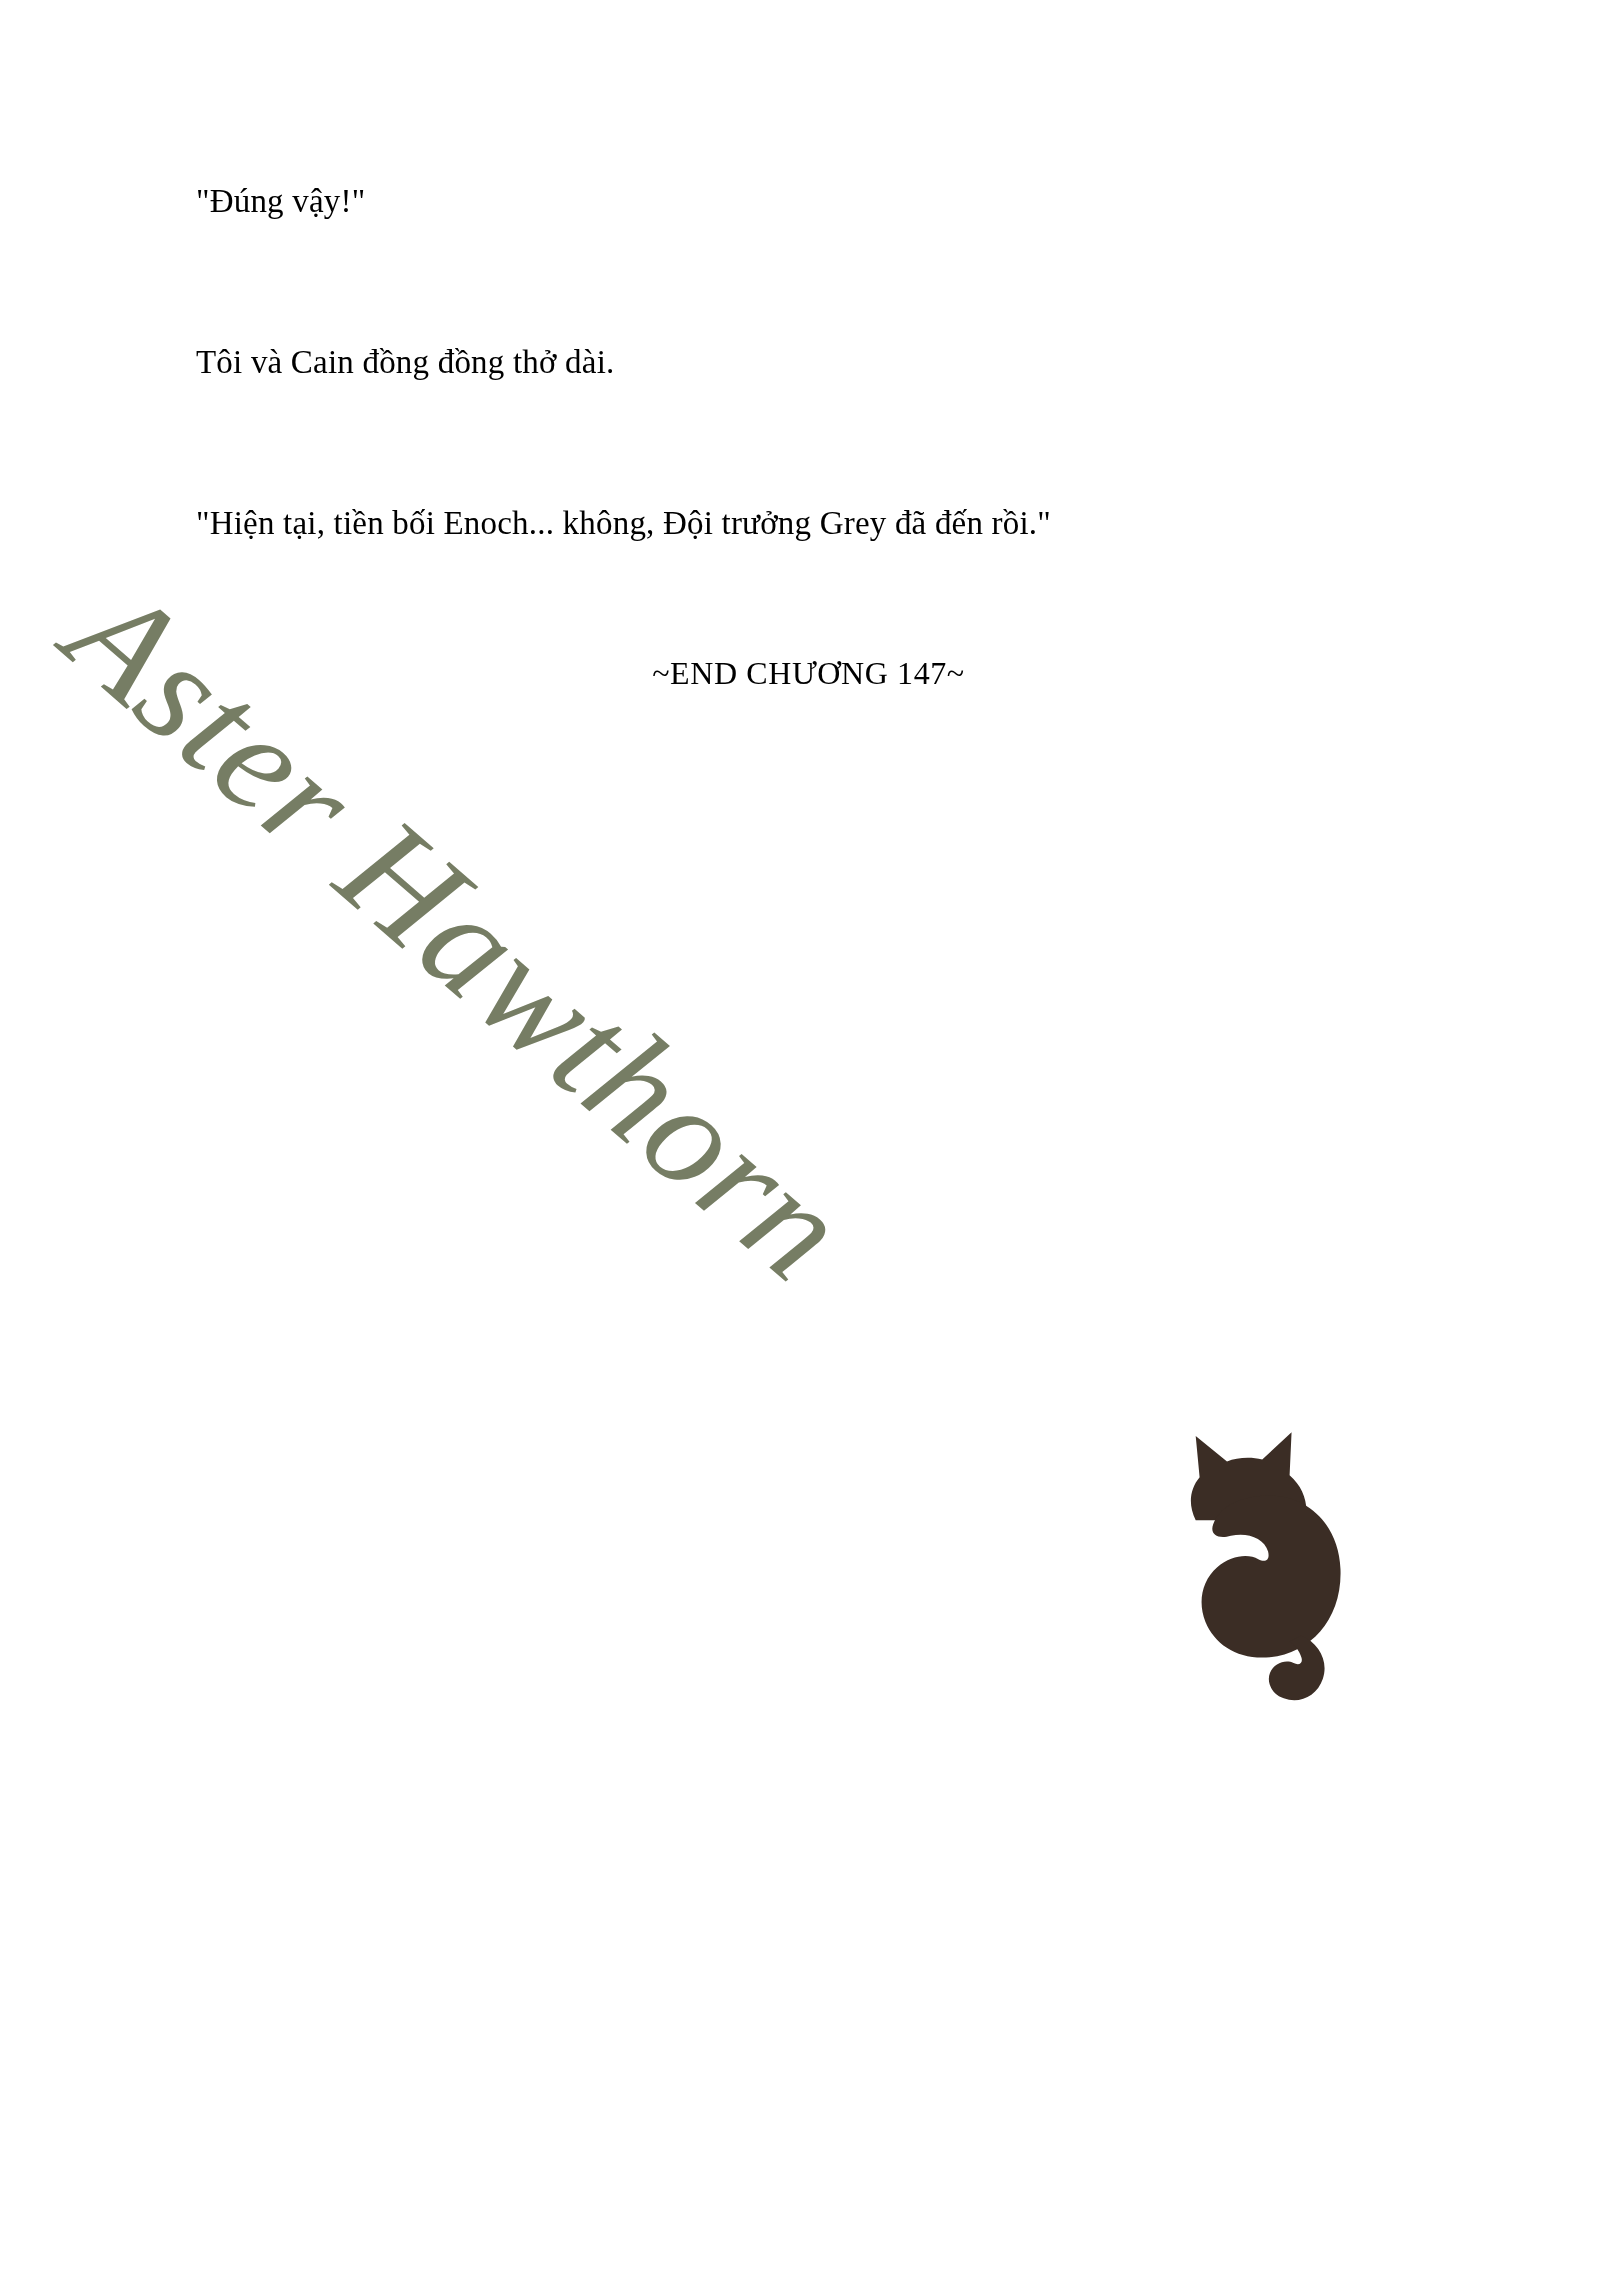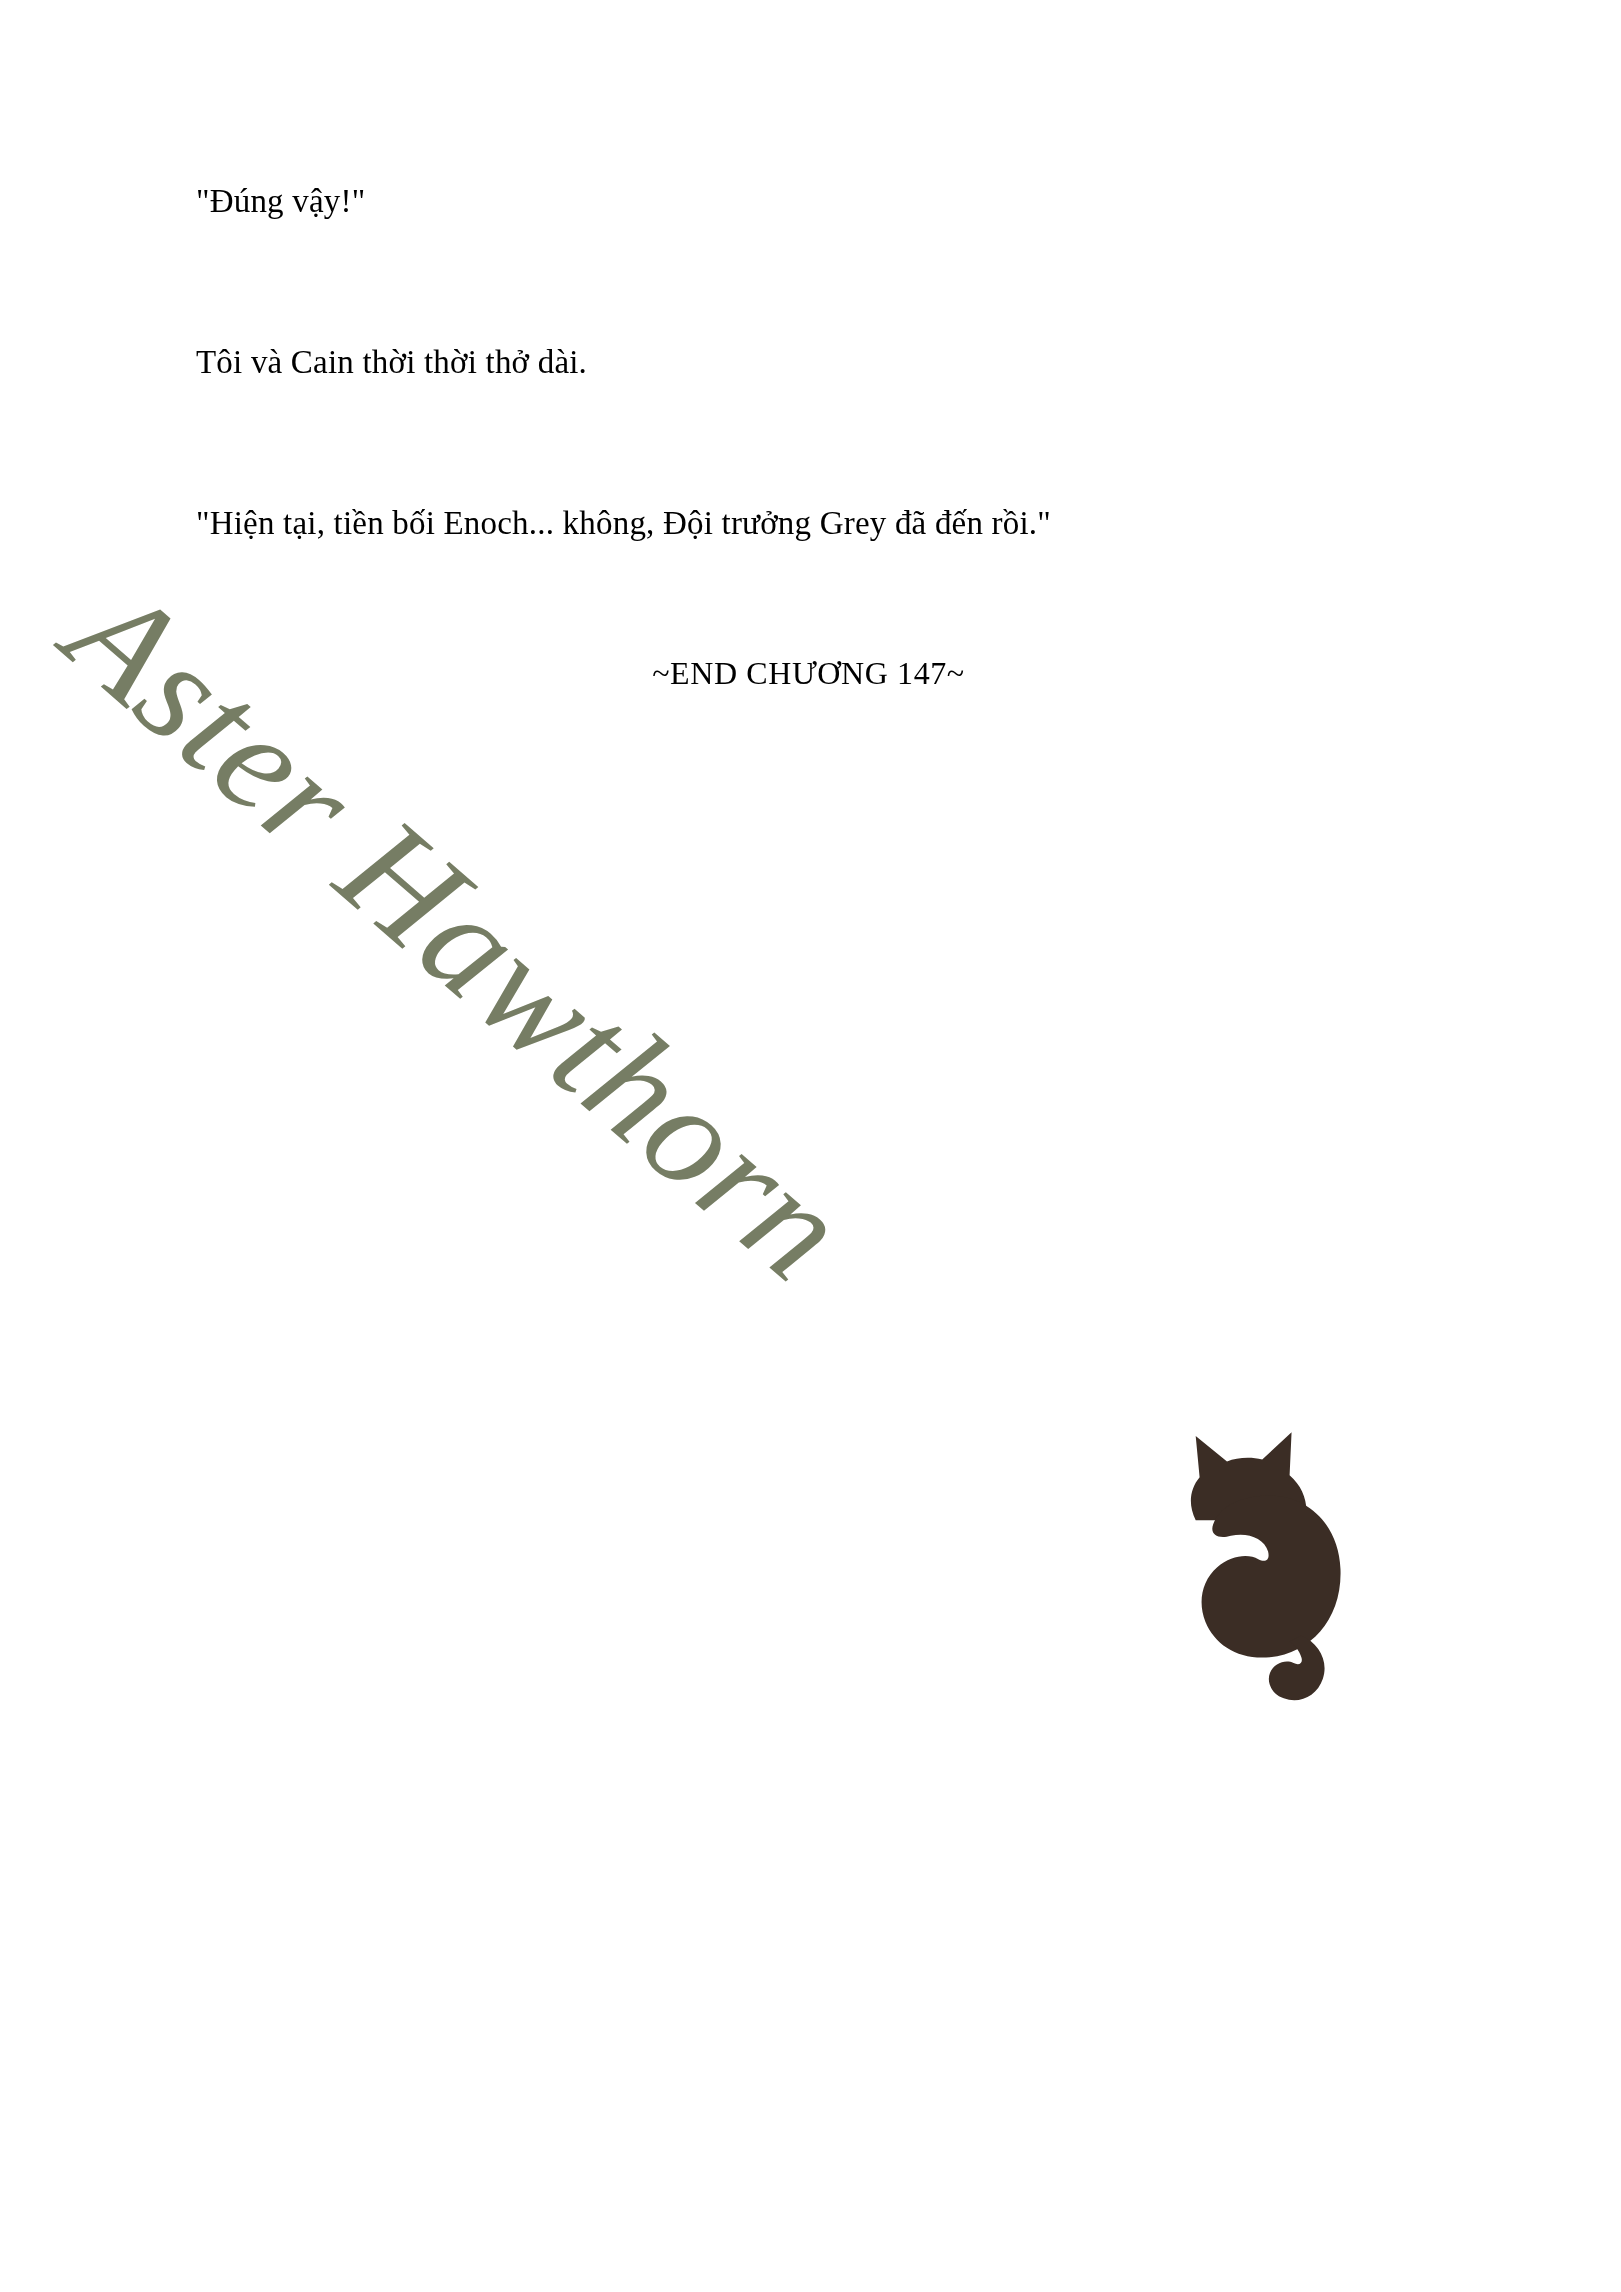--- a/index.html
+++ b/index.html
@@ -78,21 +78,21 @@
     pointer-events: none;
   }
 </style>
 </head>
 <body>
 
 <div class="page">
 
   <div class="content">
     <p class="para">"Đúng vậy!"</p>
-    <p class="para">Tôi và Cain thời thời thở dài.</p>
+    <p class="para">Tôi và Cain đồng đồng thở dài.</p>
     <p class="para last">"Hiện tại, tiền bối Enoch... không, Đội trưởng Grey đã đến rồi."</p>
     <p class="chapter-end">~END CHƯƠNG 147~</p>
   </div>
 
   <div class="watermark">Aster Hawthorn</div>
 
   <div class="cat-logo">
     <svg viewBox="0 0 230 300" width="225" height="294" aria-hidden="true">
       <g fill="#3b2d25">
 

